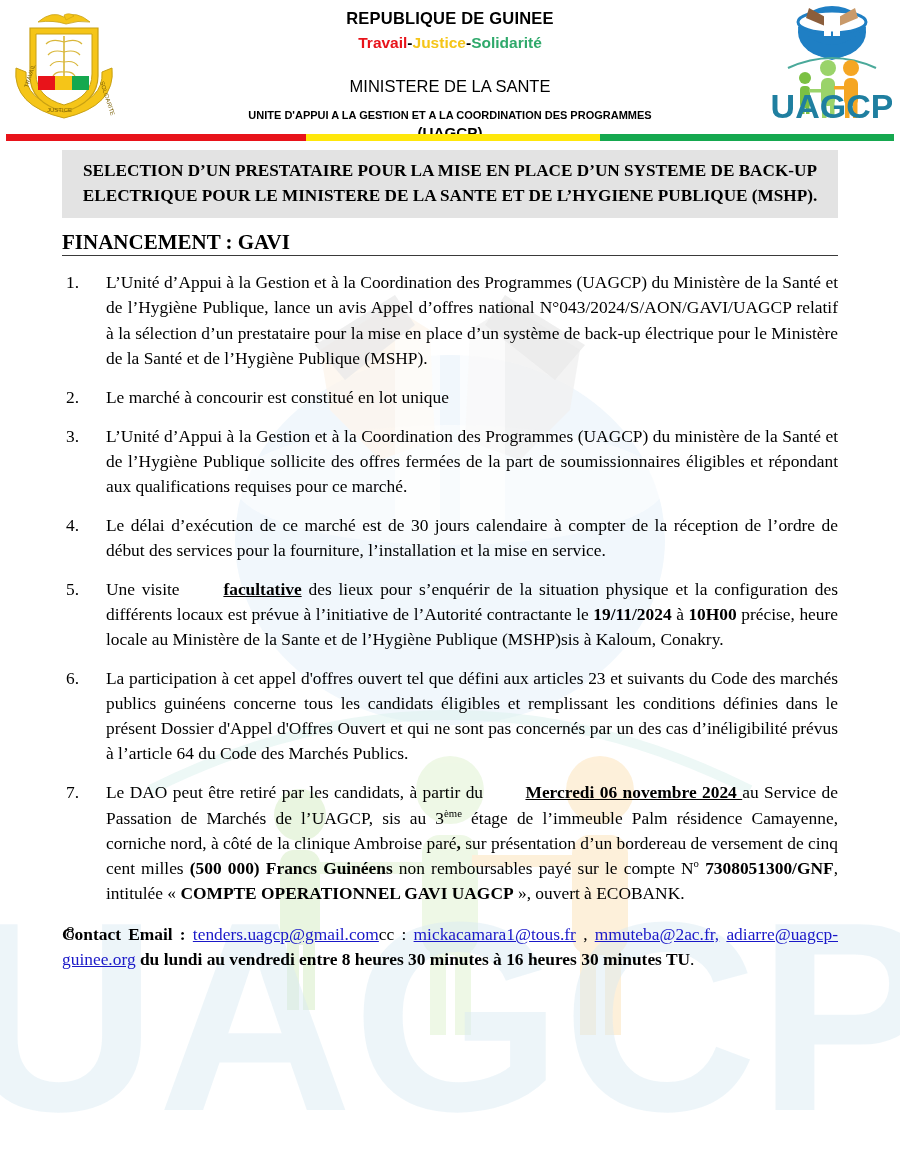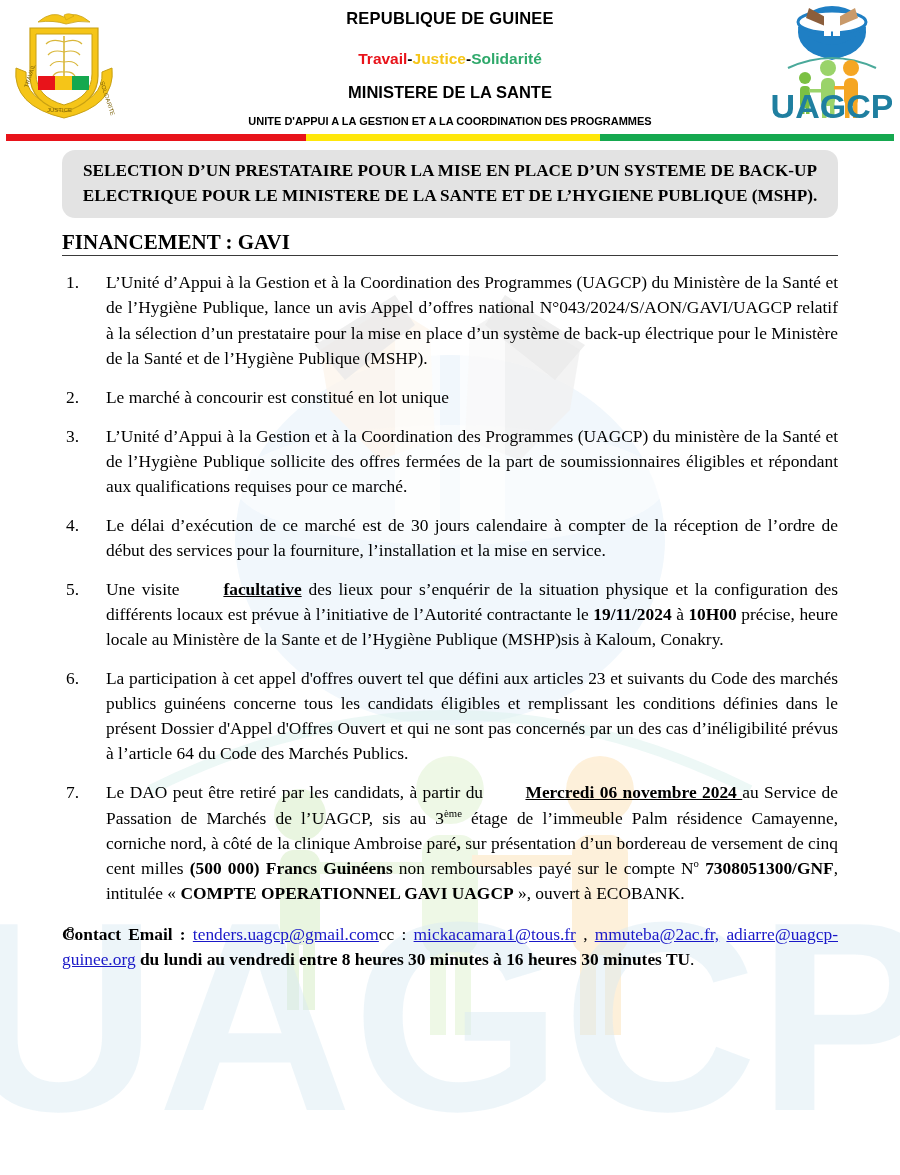--- a/index.html
+++ b/index.html
@@ -59,30 +59,30 @@
   .hdr-line1 {
     font-size: 16.5px;
     font-weight: bold;
     letter-spacing: 0.2px;
     line-height: 1.3;
   }
   .hdr-motto {
     font-size: 15.5px;
     font-weight: bold;
     line-height: 1.55;
-    margin-top: 18px;
+    margin-top: 2px;
   }
   .motto-travail { color: #e8131a; }
   .motto-justice { color: #f5c518; }
   .motto-solid  { color: #2fa96b; }
   .motto-dash   { color: #000000; }
   .hdr-line3 {
     font-size: 16.5px;
-    font-weight: bold;
-    margin-top: 11px;
+    font-weight: normal;
+    margin-top: 21px;
     line-height: 1.3;
   }
   .hdr-line4 {
     font-size: 11px;
     font-weight: bold;
     margin-top: 10px;
     line-height: 1.35;
     white-space: nowrap;
   }
   .hdr-line5 {
@@ -123,21 +123,20 @@
   }
 
   #subject-box {
     background: #e3e3e3;
     text-align: center;
     font-size: 17.2px;
     font-weight: bold;
     line-height: 1.43;
     padding: 9px 14px 10px 14px;
     letter-spacing: 0px;
-    border-radius: 13px;
   }
 
   #financement {
     font-size: 21px;
     font-weight: bold;
     margin-top: 12px;
     border-bottom: 1.6px solid #3a3a3a;
     line-height: 1.2;
   }
 
@@ -294,20 +293,21 @@
     <rect x="62" y="82" width="12" height="3.5" fill="#f5a623"></rect>
 
     <text x="60" y="114" text-anchor="middle" font-family="'Liberation Sans', sans-serif" font-size="34" font-weight="bold" fill="#1f7fa0">UAGCP</text>
   </svg>
 
   <div id="header-text">
     <div class="hdr-line1">REPUBLIQUE DE GUINEE</div>
     <div class="hdr-motto"><span class="motto-travail">Travail</span><span class="motto-dash">-</span><span class="motto-justice">Justice</span><span class="motto-dash">-</span><span class="motto-solid">Solidarité</span></div>
     <div class="hdr-line3">MINISTERE DE LA SANTE</div>
     <div class="hdr-line4">UNITE D'APPUI A LA GESTION ET A LA COORDINATION DES PROGRAMMES</div>
+    <div class="hdr-line5">(UAGCP)</div>
   </div>
 </div>
 
 <div id="tricolor">
   <div class="seg-red"></div>
   <div class="seg-yellow"></div>
   <div class="seg-green"></div>
 </div>
 
 <div id="content">

